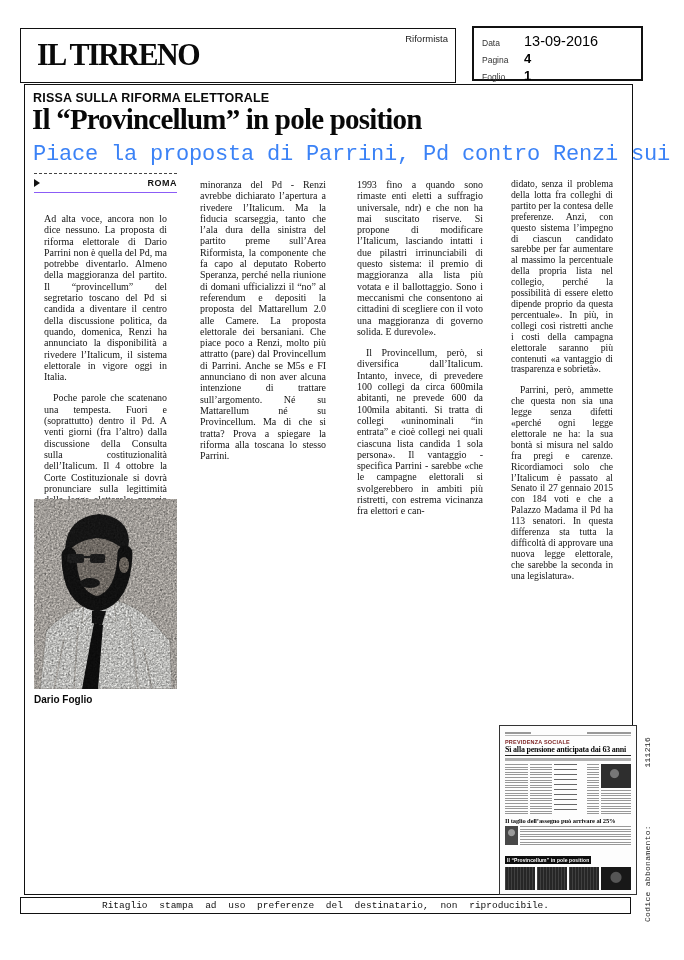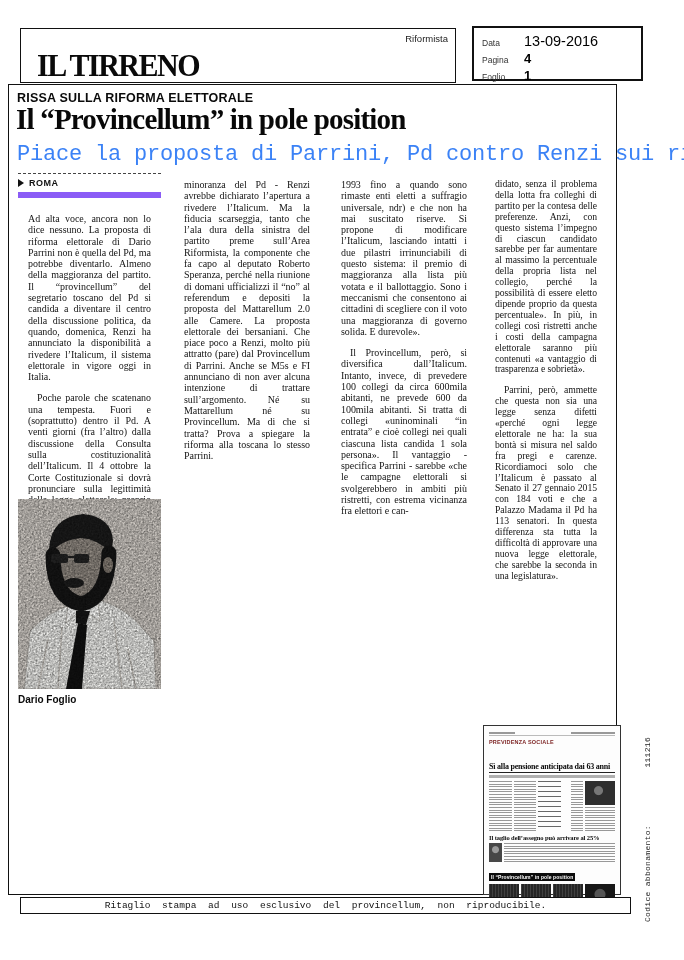--- a/index.html
+++ b/index.html
@@ -6,39 +6,39 @@
   body{
     width:684px;height:960px;background:#ffffff;position:relative;
     font-family:"Liberation Sans",sans-serif;color:#111;overflow:hidden;
   }
   .abs{position:absolute;}
 
   
   .header-box{left:20px;top:28px;width:434px;height:53px;border:1.5px solid #111;background:#fff;}
   .masthead{position:absolute;left:16px;top:11px;font-family:"Liberation Serif",serif;
     font-weight:900;font-size:30px;letter-spacing:-1.5px;color:#0a0a0a;line-height:1;
-    transform:scaleY(1.02);margin-top:11px;}
+    transform:scaleY(1.02);}
   .type-label{position:absolute;right:7px;top:4px;font-size:9.5px;color:#222;}
 
   .meta-box{left:472px;top:26px;width:171px;height:55px;border:2px solid #111;background:#fff;padding:5px 8px;box-sizing:border-box;}
   .meta-row{display:flex;align-items:baseline;margin-bottom:2px;}
   .meta-label{width:42px;font-size:8.5px;color:#333;}
   .meta-value{font-size:13px;color:#000;}
   .meta-value.date{font-size:14.5px;}
   .meta-value.b{font-weight:bold;}
 
   
-  .main-frame{left:8px;top:84px;width:609px;height:811px;border:1.5px solid #111;background:#fff;box-sizing:border-box;}
+  .main-frame{left:24px;top:84px;width:609px;height:811px;border:1.5px solid #111;background:#fff;box-sizing:border-box;}
   .kicker{position:absolute;left:8px;top:6px;font-size:12.5px;font-weight:bold;letter-spacing:0.2px;color:#0a0a0a;}
   .headline{position:absolute;left:7px;top:19px;font-family:"Liberation Serif",serif;
     font-weight:bold;font-size:29px;letter-spacing:-0.8px;color:#080808;line-height:1.1;white-space:nowrap;}
   .subhead{position:absolute;left:8px;top:57px;font-size:22px;letter-spacing:-0.2px;color:#3b82f6;white-space:nowrap;font-family:Liberation Mono, monospace;}
 
-  .roma{position:absolute;left:9px;top:88px;width:143px;border-top:1px dashed #444;border-bottom:6px solid #8b5cf6;
-    padding:4px 0 4px 0;display:flex;align-items:center;gap:5px;}
+  .roma{position:absolute;left:9px;top:88px;width:143px;border-top:1px dashed #444;border-bottom:1px solid #8b5cf6;
+    padding:4px 0 4px 0;display:flex;align-items:center;gap:5px;justify-content:space-between;}
   .roma-marker{width:0;height:0;border-top:4px solid transparent;border-bottom:4px solid transparent;border-left:6px solid #111;}
   .roma-text{font-size:9px;font-weight:bold;letter-spacing:0.5px;color:#111;}
 
   .col{position:absolute;font-family:"Liberation Serif",serif;font-size:10px;line-height:11.3px;
     text-align:justify;color:#141414;letter-spacing:-0.05px;}
   .col p{margin:10px;text-indent:9px;}
   .col p.cont{text-indent:0;}
   .col1{left:9px;top:118px;width:143px;}
   .col2{left:165px;top:84px;width:146px;}
   .col3{left:322px;top:84px;width:146px;}
@@ -50,21 +50,21 @@
   .photo-caption{position:absolute;left:9px;top:609px;font-size:10px;font-weight:bold;color:#0a0a0a;}
 
   
   .inset{position:absolute;left:474px;top:640px;width:138px;height:170px;border:1px solid #333;
     background:#fdfdfd;box-sizing:border-box;padding:4px 5px;}
   .mini-top{display:flex;justify-content:space-between;align-items:center;height:5px;border-bottom:1px solid #bbb;}
   .mini-top .bar{height:2px;background:#999;}
   .mini-top .bar.l{width:26px;} .mini-top .bar.r{width:44px;}
   .mini-kicker{margin-top:3px;font-size:5.5px;font-weight:bold;letter-spacing:0.2px;color:#7a1f1f;}
   .mini-headline{font-family:"Liberation Serif",serif;font-weight:bold;font-size:8px;line-height:9px;color:#0a0a0a;
-    border-bottom:1px solid #222;padding-bottom:1px;white-space:nowrap;letter-spacing:-0.2px;margin-top:17px;}
+    border-bottom:1px solid #222;padding-bottom:1px;white-space:nowrap;letter-spacing:-0.2px;}
   .mini-subdeck{height:2.5px;background:#b0b0b0;margin-top:2px;}
   .mini-cols{margin-top:3px;display:flex;gap:2px;height:50px;}
   .nz{background-image:repeating-linear-gradient(180deg,rgba(70,70,70,0.55) 0 1px,transparent 1px 2.6px);}
   .nz-list{background-image:repeating-linear-gradient(180deg,rgba(40,40,40,0.7) 0 1px,transparent 1px 5px);background-size:75% 100%;background-repeat:no-repeat;}
   .mini-cols .c1{width:24px;} .mini-cols .c2{width:22px;} .mini-cols .c3{width:32px;} .mini-cols .c4{width:12px;}
   .mini-cols .c5{width:30px;display:flex;flex-direction:column;gap:2px;}
   .mini-photo{width:30px;height:24px;background:#2e2e2e;background-image:radial-gradient(circle at 45% 40%, #777 0 4px, transparent 5px);}
   .mini-photo-rest{flex:1;}
   .mini-midline{margin-top:3px;font-family:"Liberation Serif",serif;font-weight:bold;font-size:6.5px;line-height:7px;
     color:#0c0c0c;white-space:nowrap;letter-spacing:-0.1px;}
@@ -205,19 +205,19 @@
         <div class="blk"></div>
         <div class="blk"></div>
         <div class="blk"></div>
         <div class="blk dk"></div>
       </div>
     </div>
   </div>
 </div>
 
 <div class="abs ritaglio">
-  <span>Ritaglio stampa ad uso esclusivo del provincellum, non riproducibile.</span>
+  <span>Ritaglio stampa ad uso preferenze del destinatario, non riproducibile.</span>
 </div>
 
 <div class="abs codice">
   <span>Codice abbonamento:</span>
   <span>111216</span>
 </div>
 
 </body></html>

